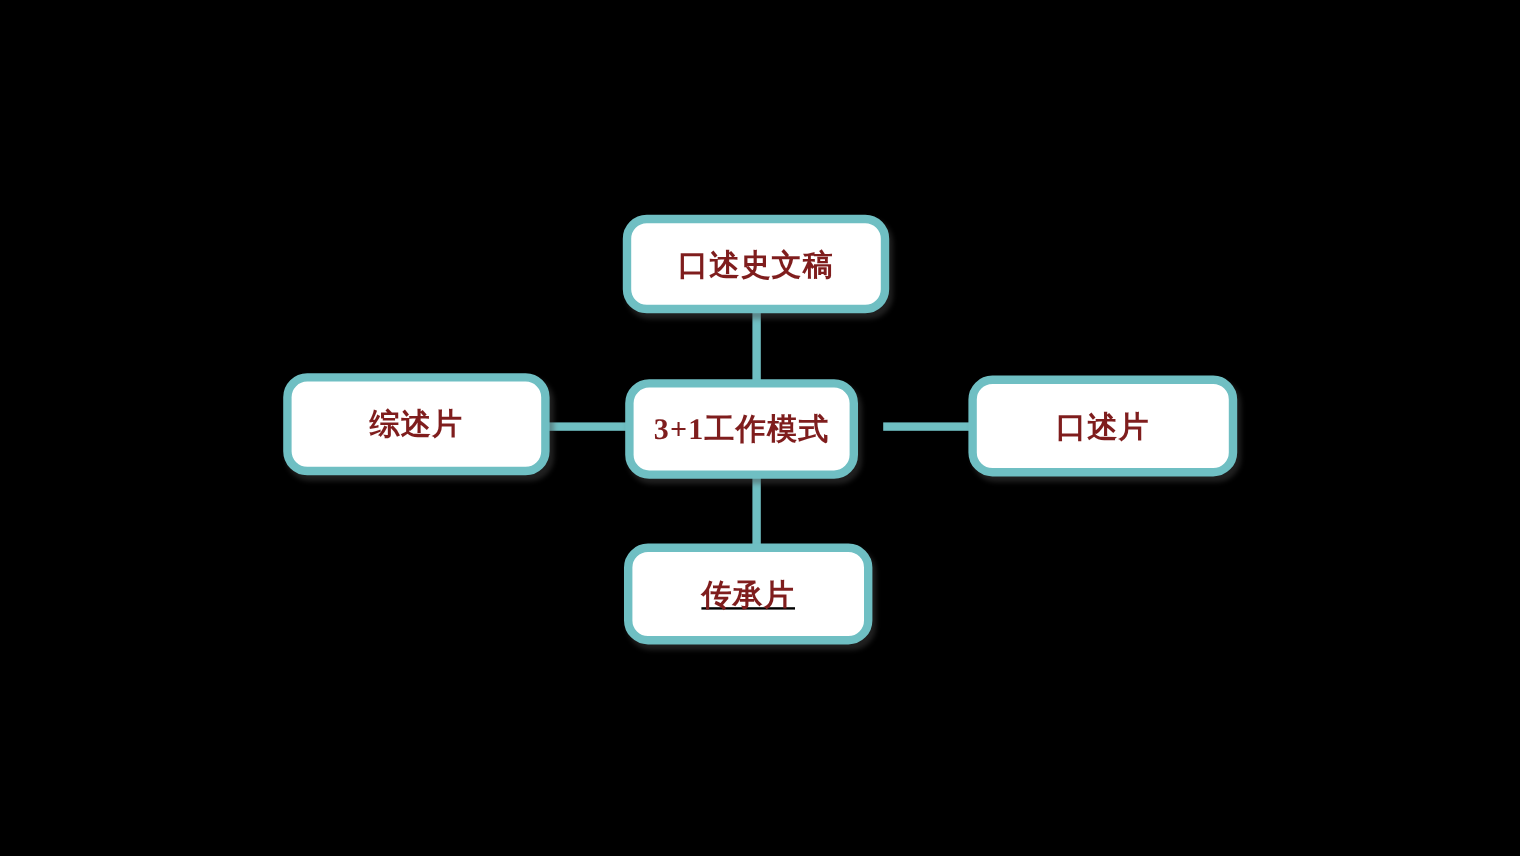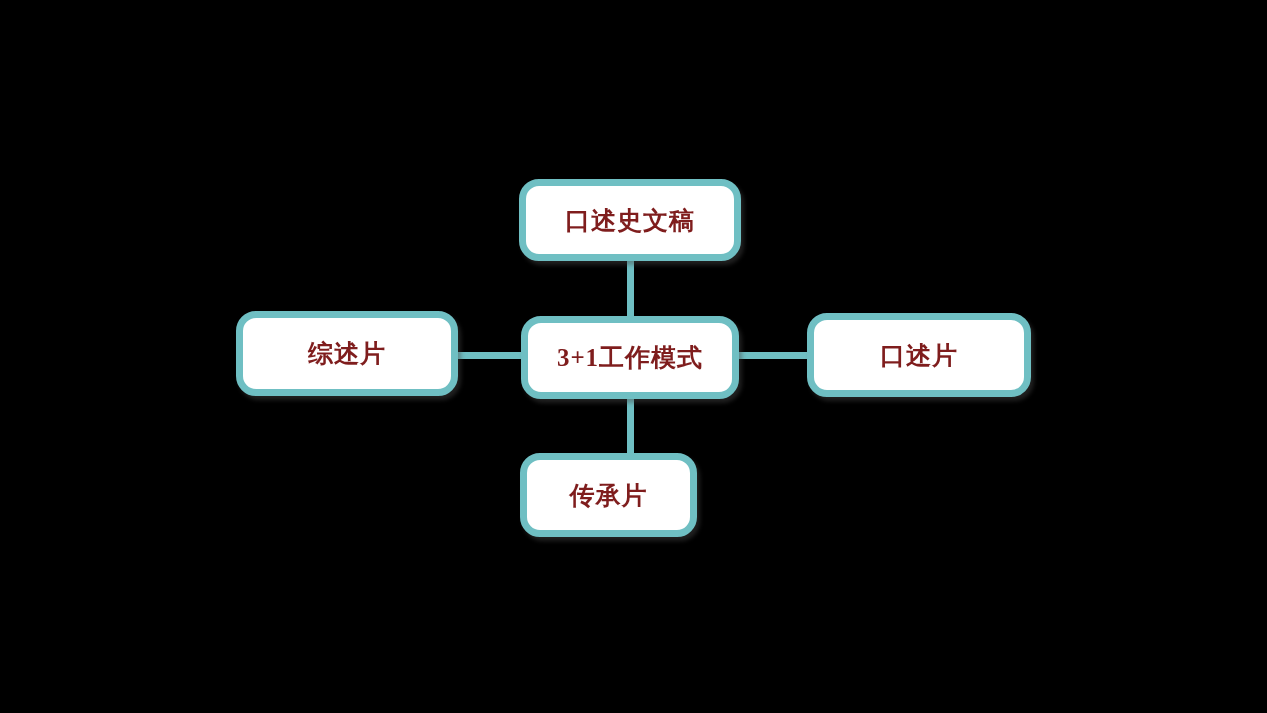--- a/index.html
+++ b/index.html
@@ -32,24 +32,24 @@
     color: #7f1d1d;
     letter-spacing: 1px;
     white-space: nowrap;
   }
   .connector {
     position: absolute;
     background: #6FBFC3;
   }
   
   #node-top    { left: 519px; top: 179px; width: 222px; height: 82px; }
-  #node-center { left: 521px; top: 316px; width: 218px; height: 83px; }
+  #node-center { left: 521px; top: 316px; width: 194px; height: 83px; }
   #node-left   { left: 236px; top: 311px; width: 222px; height: 85px; }
   #node-right  { left: 807px; top: 313px; width: 224px; height: 84px; }
-  #node-bottom { left: 520px; top: 453px; width: 177px; height: 84px; }
+  #node-bottom { left: 520px; top: 453px; width: 207px; height: 84px; text-decoration: underline; }
   
   #conn-top-center    { left: 627px; top: 258px; width: 7px;  height: 62px; }
   #conn-center-bottom { left: 627px; top: 396px; width: 7px;  height: 60px; }
   #conn-left-center   { left: 454px; top: 352px; width: 70px; height: 7px;  }
   #conn-center-right  { left: 736px; top: 352px; width: 74px; height: 7px;  }
 </style>
 </head>
 <body>
 
 <div id="canvas">

